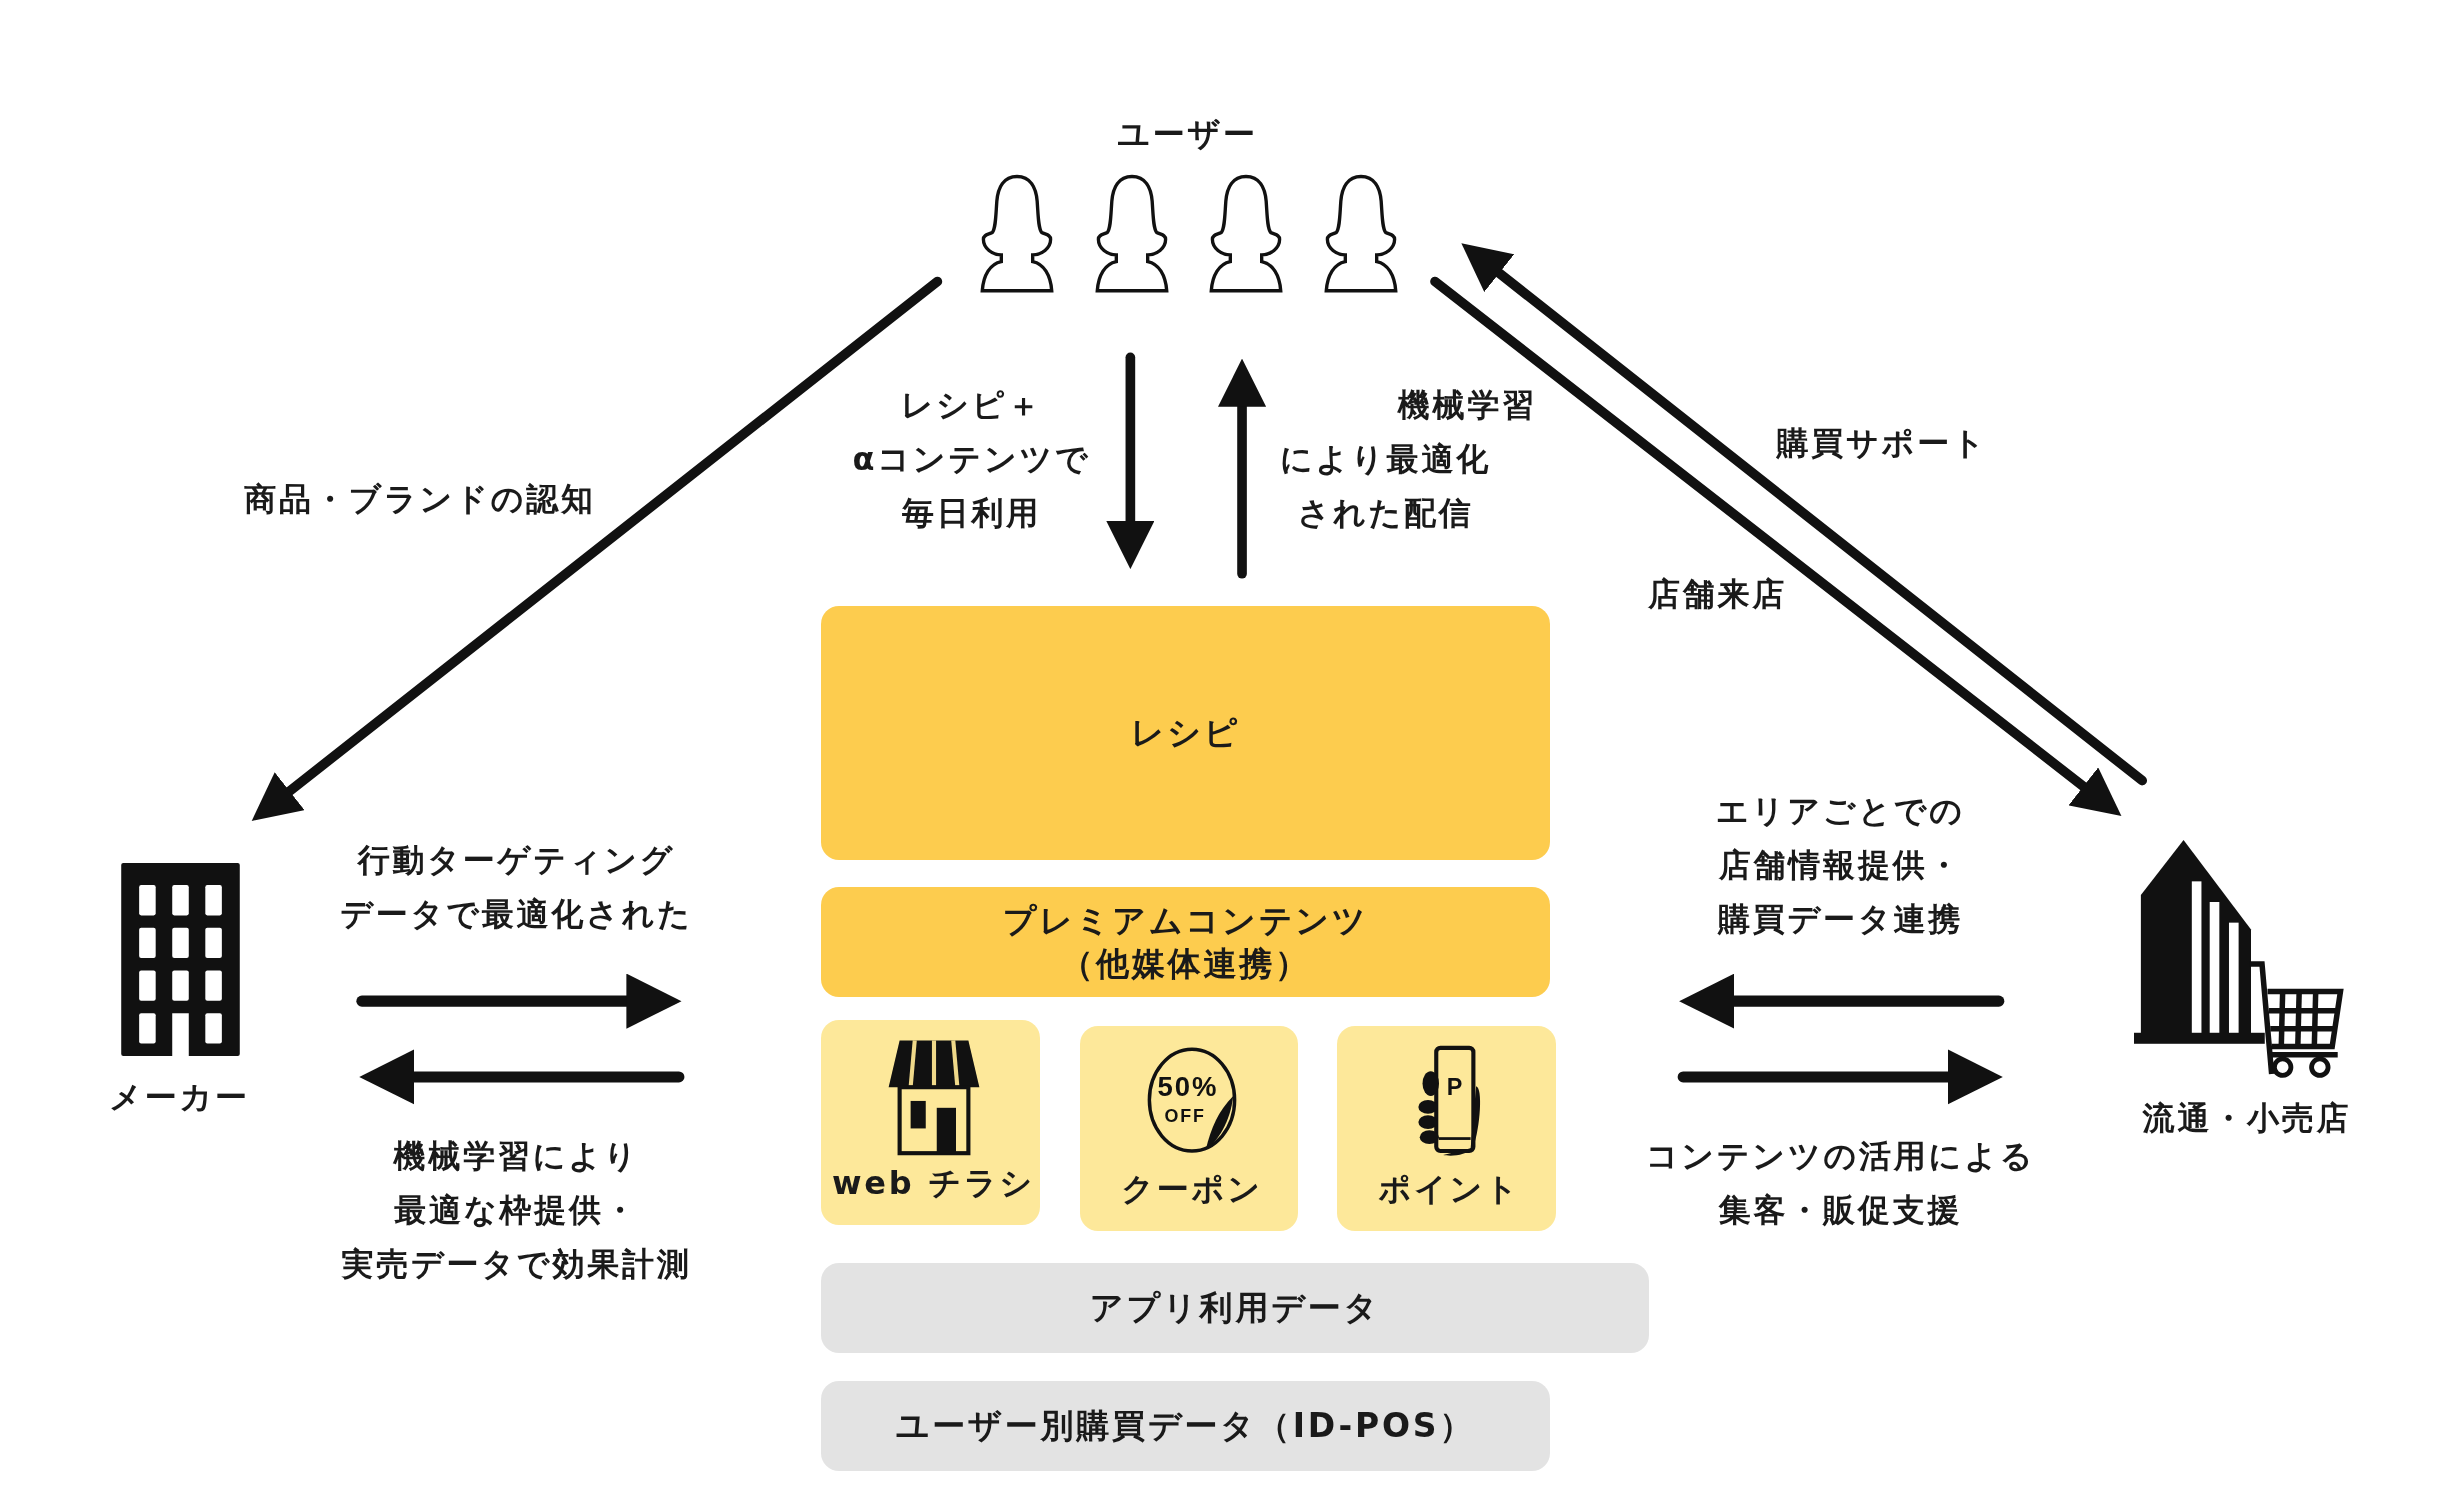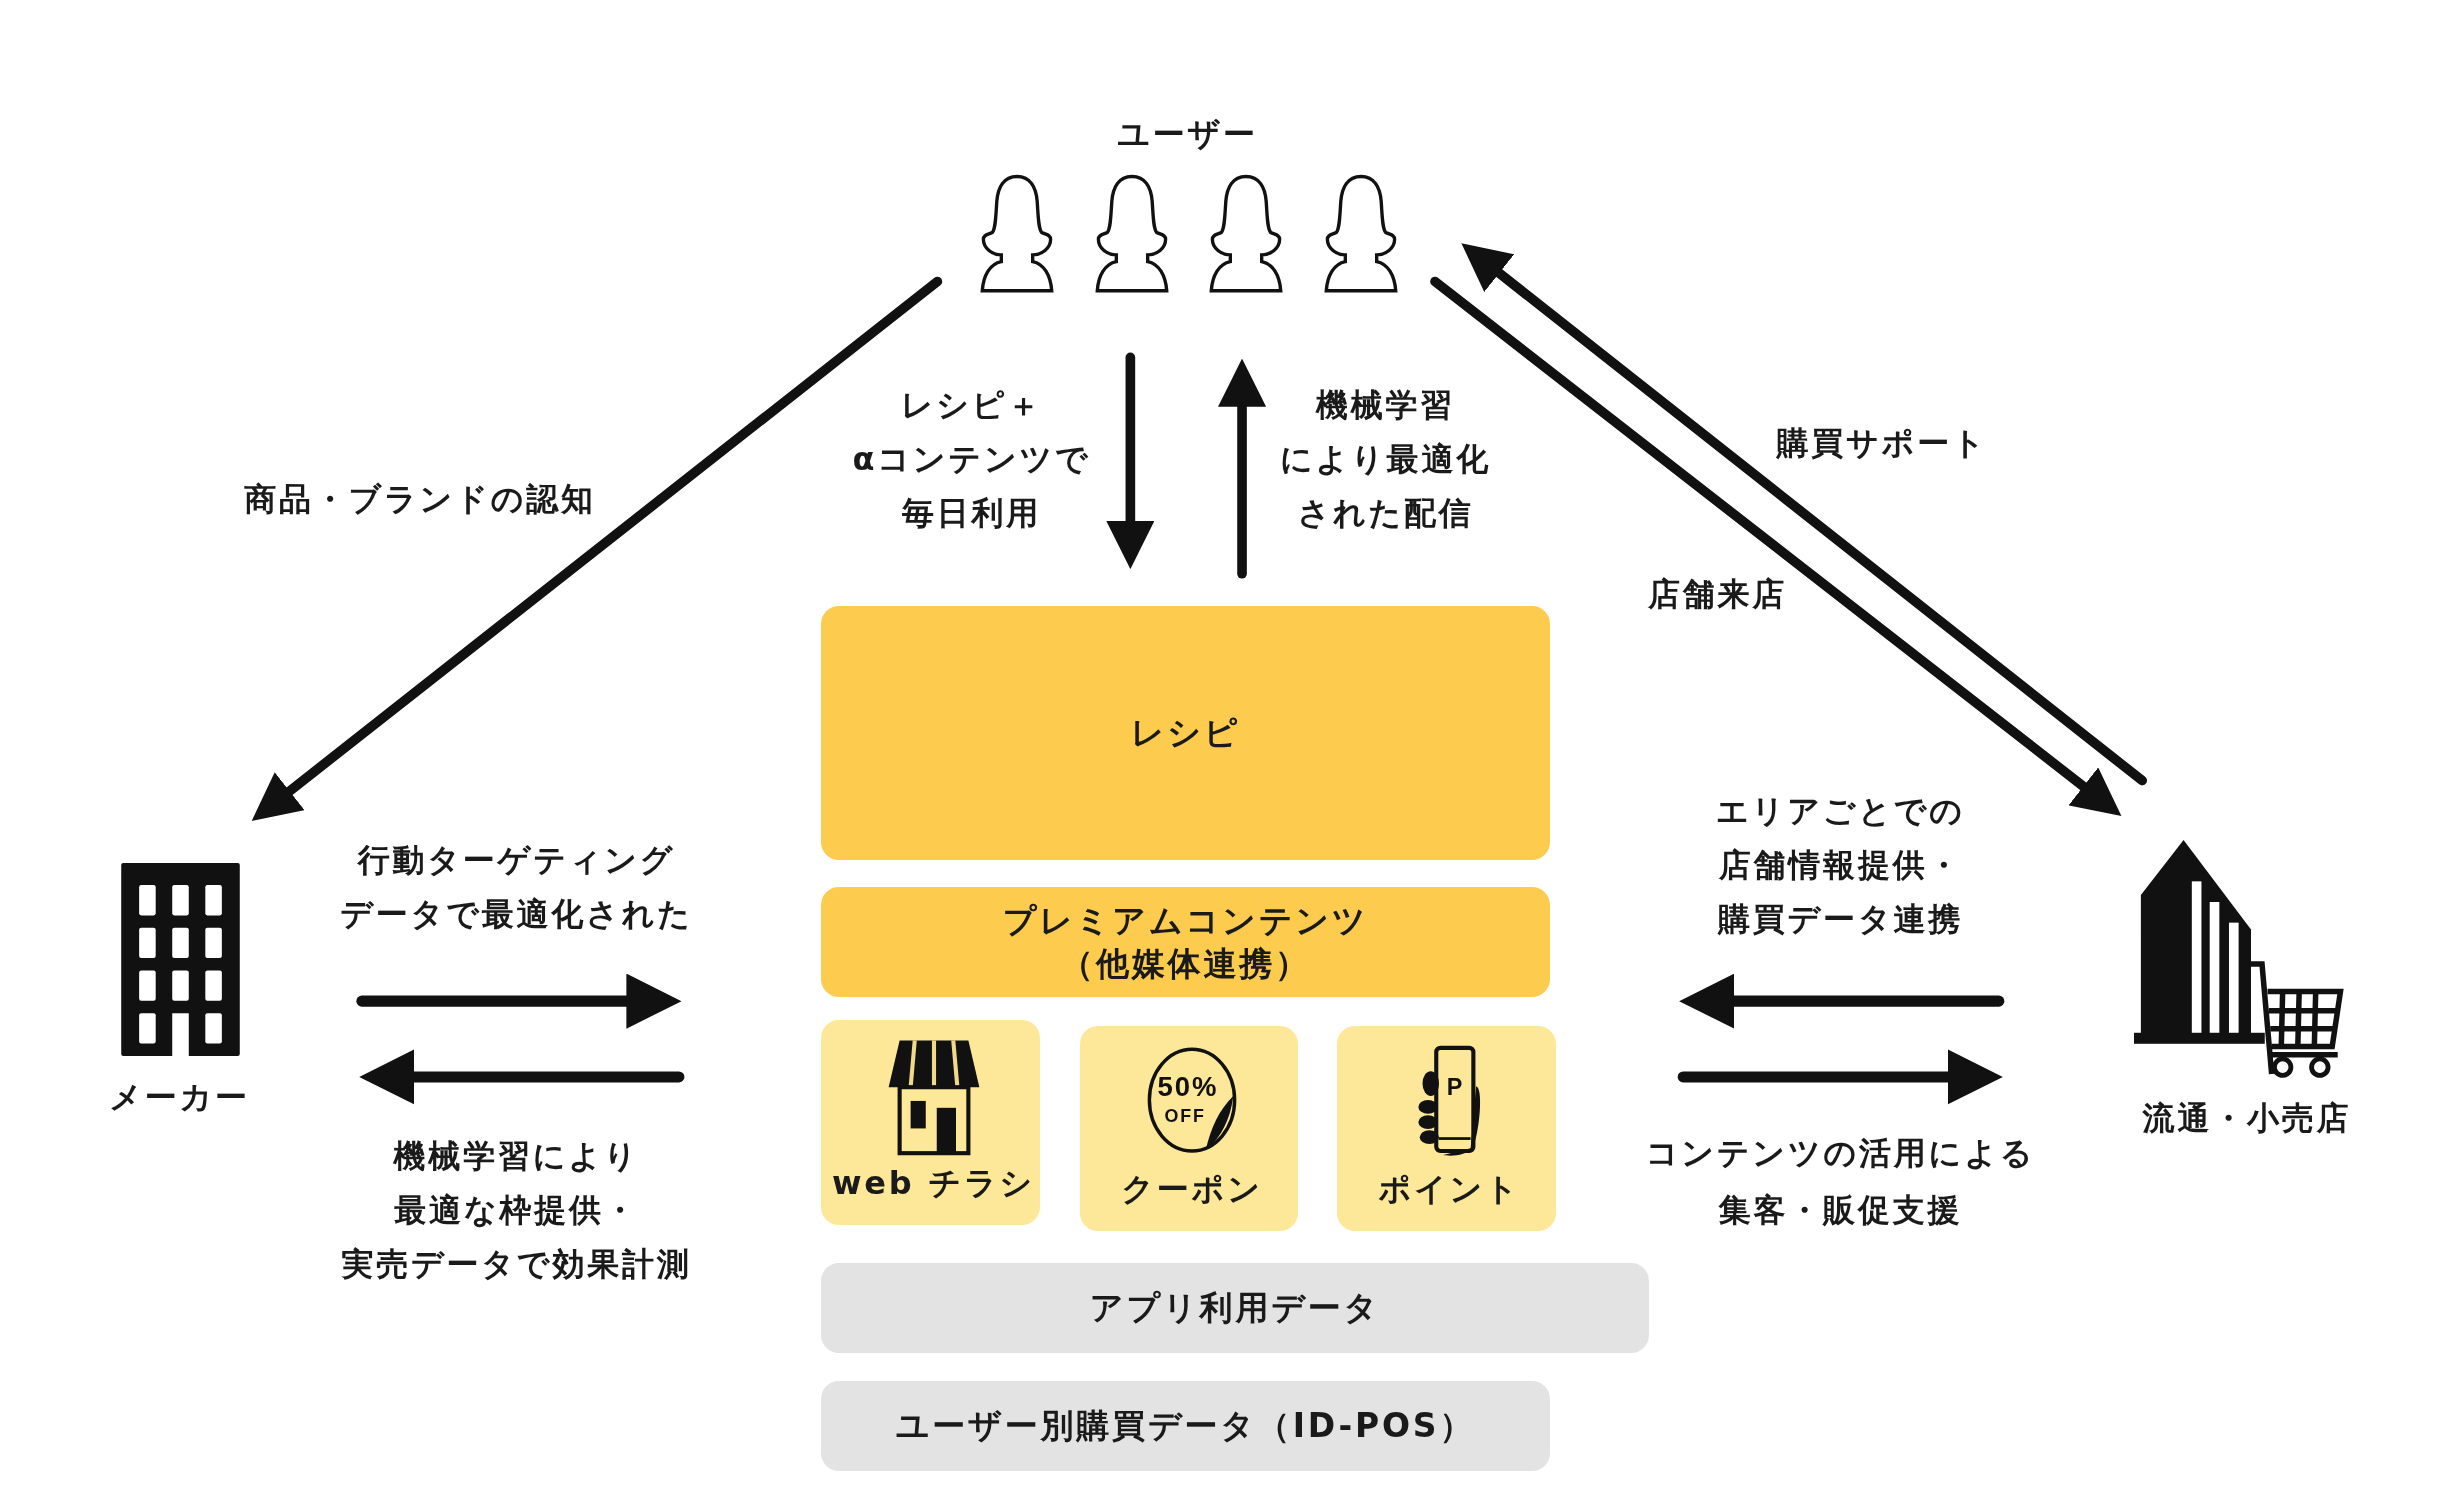--- a/index.html
+++ b/index.html
@@ -59,21 +59,21 @@
 
 <div class="lbl" style="left:227px; top:472px; width:386px;">商品・ブランドの認知</div>
 
 <div class="abs" style="left:813px; top:378px; width:317px;">
   <div class="lbl" style="position:relative; width:100%;">レシピ＋</div>
   <div class="lbl" style="position:relative; width:100%;">αコンテンツで</div>
   <div class="lbl" style="position:relative; width:100%;">毎日利用</div>
 </div>
 
 <div class="abs" style="left:1234px; top:378px; width:303px;">
-  <div class="lbl" style="position:relative; width:100%;">機械学習</div>
+  <div class="lbl" style="position:relative; width:100%;text-align:right;">機械学習</div>
   <div class="lbl" style="position:relative; width:100%;">により最適化</div>
   <div class="lbl" style="position:relative; width:100%;">された配信</div>
 </div>
 
 <div class="lbl" style="left:1765px; top:416px; width:234px;">購買サポート</div>
 <div class="lbl" style="left:1628px; top:567px; width:179px;">店舗来店</div>
 
 <div class="abs" style="left:303px; top:833px; width:427px;">
   <div class="lbl" style="position:relative; width:100%;">行動ターゲティング</div>
   <div class="lbl" style="position:relative; width:100%;">データで最適化された</div>
@@ -85,21 +85,21 @@
   <div class="lbl" style="position:relative; width:100%;">実売データで効果計測</div>
 </div>
 
 <div class="abs" style="left:1627px; top:784px; width:427px;">
   <div class="lbl" style="position:relative; width:100%;">エリアごとでの</div>
   <div class="lbl" style="position:relative; width:100%;">店舗情報提供・</div>
   <div class="lbl" style="position:relative; width:100%;">購買データ連携</div>
 </div>
 
 <div class="abs" style="left:1613px; top:1129px; width:455px;">
-  <div class="lbl" style="position:relative; width:100%;font-family:Liberation Mono, monospace;">コンテンツの活用による</div>
+  <div class="lbl" style="position:relative; width:100%;">コンテンツの活用による</div>
   <div class="lbl" style="position:relative; width:100%;">集客・販促支援</div>
 </div>
 
 <div class="abs" style="left:121px; top:863px;">
   <svg width="119" height="193" viewBox="0 0 172 280">
     <rect x="0" y="0" width="172" height="280" rx="3" fill="#111"></rect>
     <g fill="#fff">
       <rect x="26" y="32" width="24" height="44" rx="3"></rect>
         <rect x="74" y="32" width="24" height="44" rx="3"></rect>
         <rect x="122" y="32" width="24" height="44" rx="3"></rect>

